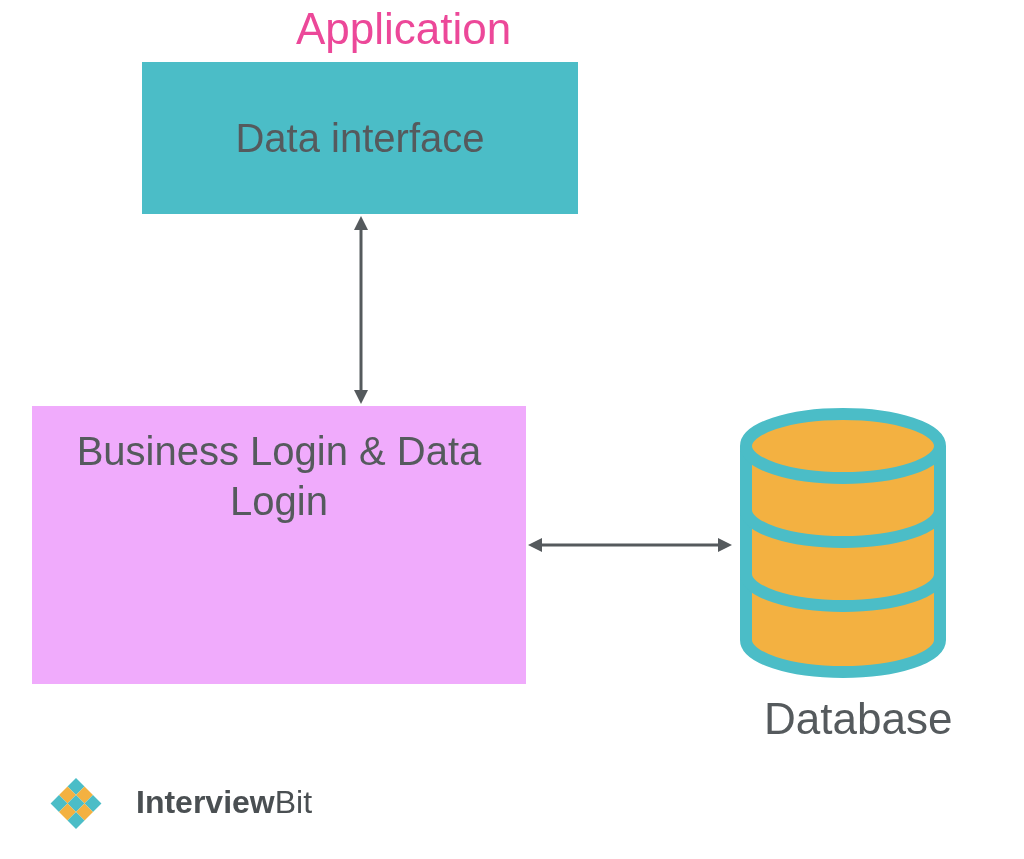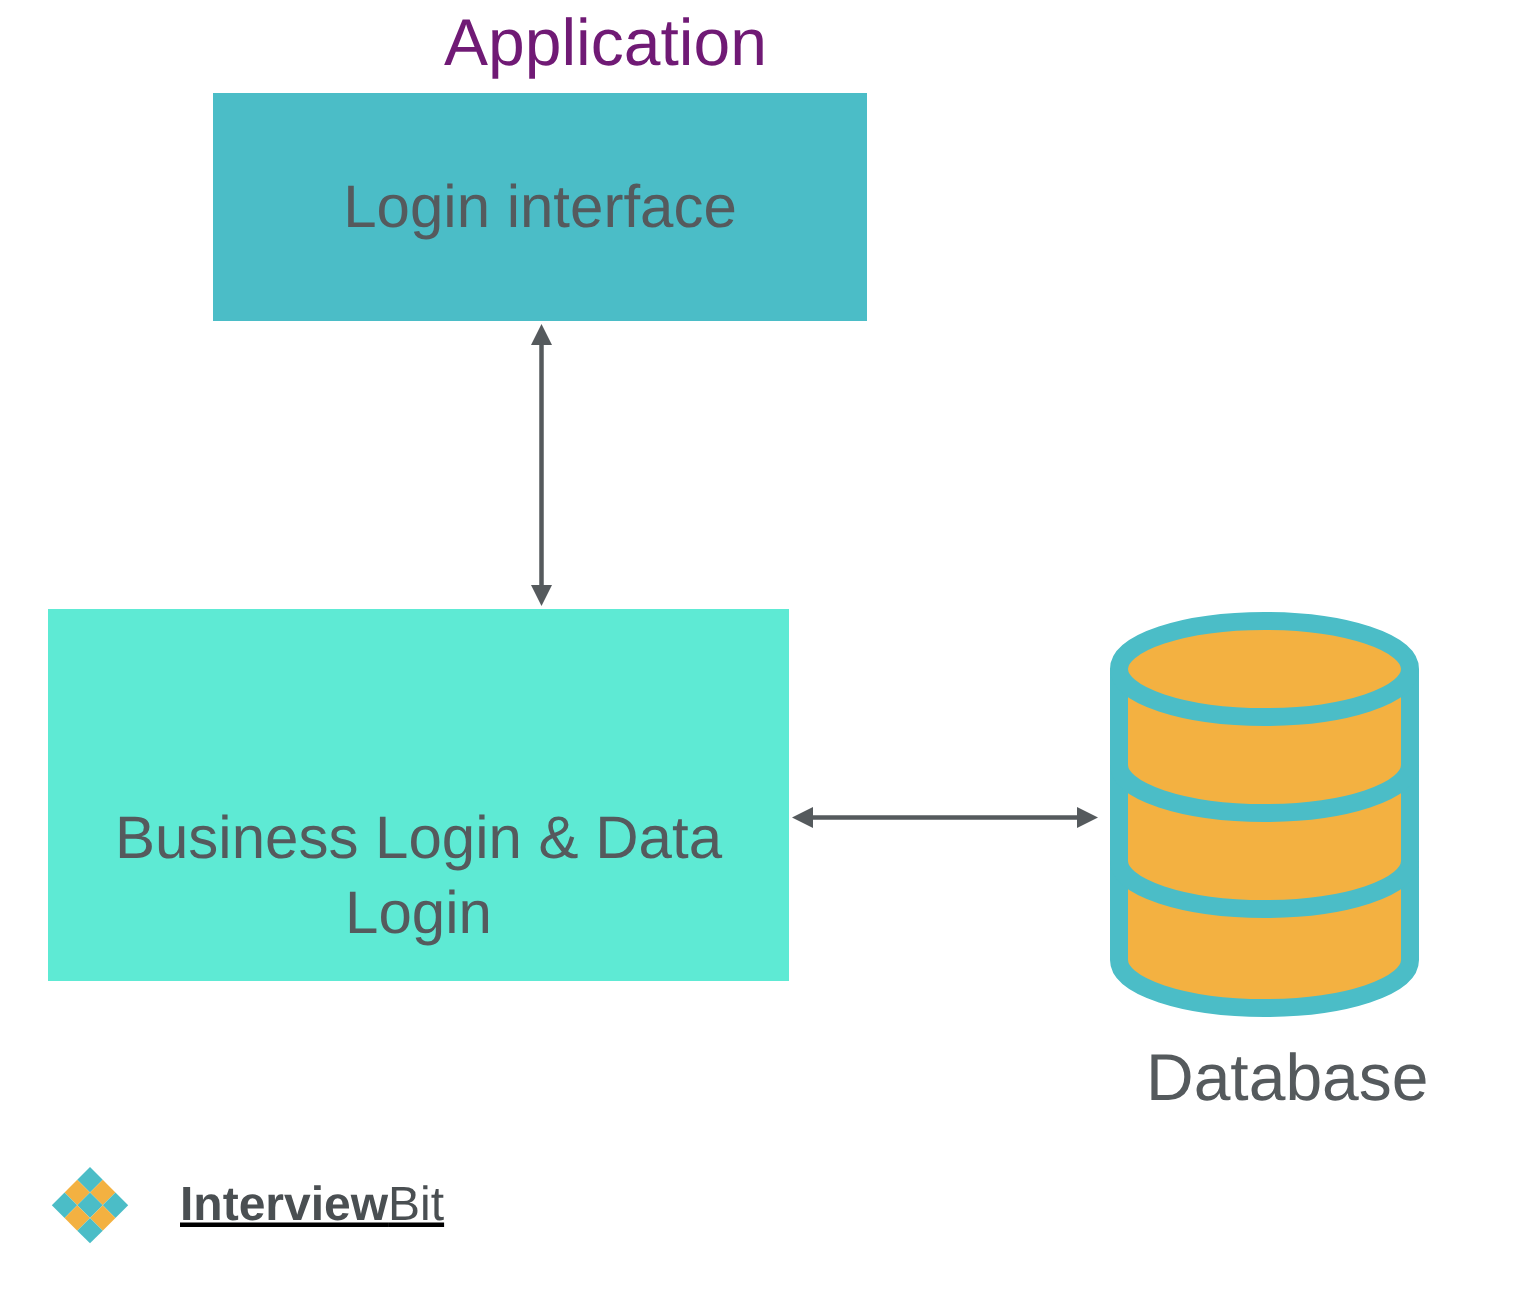--- a/index.html
+++ b/index.html
@@ -3,21 +3,21 @@
 <meta charset="utf-8">
 <style>
   * { box-sizing: border-box; margin: 0; padding: 0; }
   html, body { width: 1024px; height: 859px; background: #ffffff; font-family: "Segoe UI", "Helvetica Neue", Arial, sans-serif; }
   .canvas { position: relative; width: 1024px; height: 859px; }
 
   .title-application {
     position: absolute;
     left: 296px; top: 4px;
     font-size: 44px;
-    color: #701a75;
+    color: #ec4899;
     font-weight: 400;
   }
 
   .box-ui {
     position: absolute;
     left: 142px; top: 62px;
     width: 436px; height: 152px;
     background: #4bbdc7;
     display: flex; align-items: center; justify-content: center;
   }
@@ -27,23 +27,23 @@
 
   .arrow-v {
     position: absolute;
     left: 354px; top: 216px;
     width: 14px; height: 188px;
   }
 
   .box-biz {
     position: absolute;
     left: 32px; top: 406px;
-    width: 494px; height: 248px;
-    background: #5eead4;
-    display: flex; align-items: flex-end; justify-content: center;
+    width: 494px; height: 278px;
+    background: #f0abfc;
+    display: flex; align-items: flex-start; justify-content: center;
     text-align: center;
     padding: 20px;
   }
   .box-biz .label {
     font-size: 40px; color: #555a5d; font-weight: 400; line-height: 1.25;
   }
 
   .arrow-h {
     position: absolute;
     left: 528px; top: 538px;
@@ -60,36 +60,36 @@
     position: absolute;
     left: 754px; top: 694px;
     font-size: 44px;
     color: #555a5d;
     font-weight: 400;
     margin-left: 10px;
   }
 
   .brand {
     position: absolute;
-    left: 14px; top: 772px;
-    display: flex; align-items: center; gap: 14px; text-decoration: underline;
+    left: 30px; top: 772px;
+    display: flex; align-items: center; gap: 14px;
   }
   .brand .logo { width: 92px; height: 60px; }
   .brand .txt { font-size: 32px; color: #4a4f52; font-weight: 400; }
   .brand .txt b { font-weight: 700; }
 </style>
 </head>
 <body>
 
 <div class="canvas">
 
   <div class="title-application">Application</div>
 
   <div class="box-ui">
-    <span class="label">Login interface</span>
+    <span class="label">Data interface</span>
   </div>
 
   <svg class="arrow-v" viewBox="0 0 14 188">
     <line x1="7" y1="10" x2="7" y2="178" stroke="#555a5d" stroke-width="3"></line>
     <polygon points="7,0 0,14 14,14" fill="#555a5d"></polygon>
     <polygon points="7,188 0,174 14,174" fill="#555a5d"></polygon>
   </svg>
 
   <div class="box-biz">
     <span class="label">Business Login &amp; Data Login</span>

